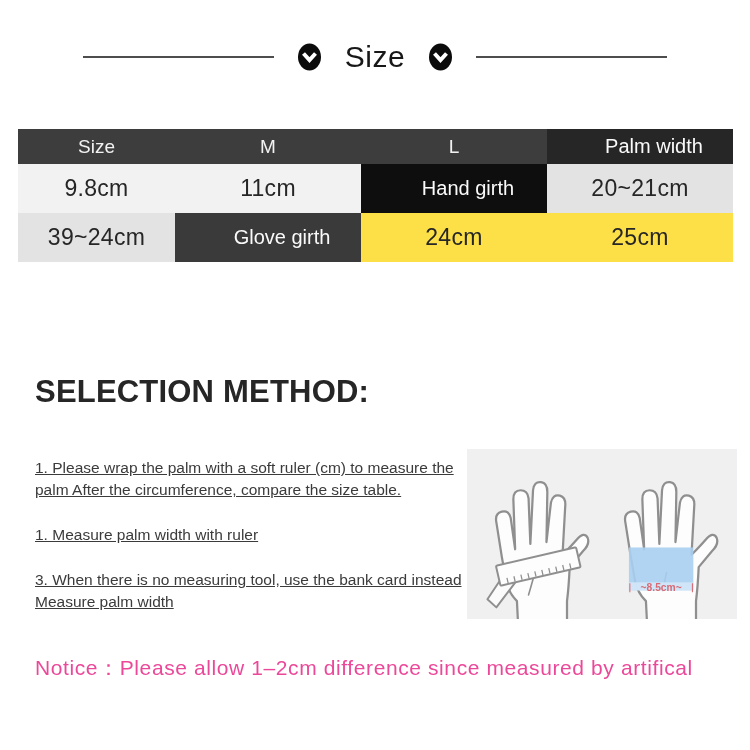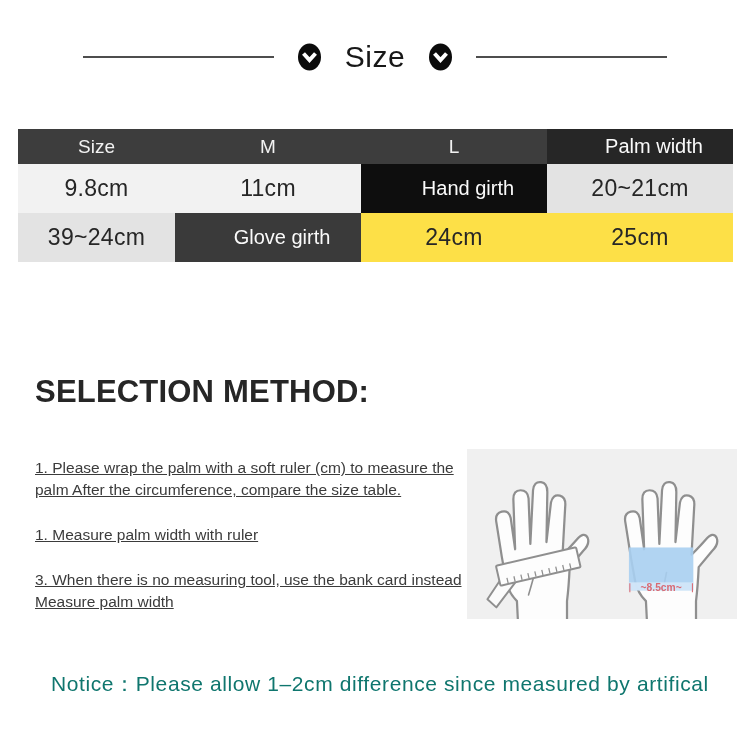--- a/index.html
+++ b/index.html
@@ -38,22 +38,22 @@
   .steps{position:absolute;left:35px;top:457px;width:430px;
     font-size:15.5px;color:#3b3b3b;}
   .steps p{margin:0 0 23px 0;line-height:22px;text-decoration:underline;}
 
   
   .panel{position:absolute;left:467px;top:437px;width:270px;height:170px;
     background:#f0f0f0;display:flex;align-items:flex-end;justify-content:space-evenly;margin-top:12px;}
   .panel svg{display:block;}
 
   
-  .notice{position:absolute;left:35px;top:654px;margin:16px;
-    font-size:21px;color:#0f766e;letter-spacing:.6px;white-space:nowrap;}
+  .notice{position:absolute;left:35px;top:654px;margin:0;
+    font-size:21px;color:#ec4899;letter-spacing:.6px;white-space:nowrap;}
 </style>
 </head>
 <body>
 
 <div class="page">
 
   <div class="header">
     <span class="hline"></span>
     <span class="badge">
       <svg width="23" height="28" viewBox="0 0 23 28">

